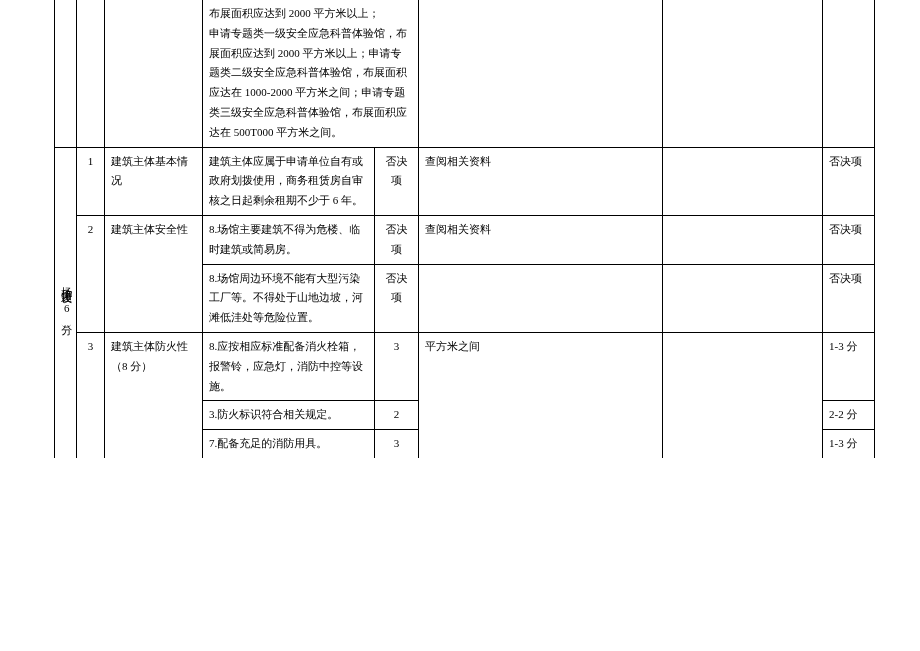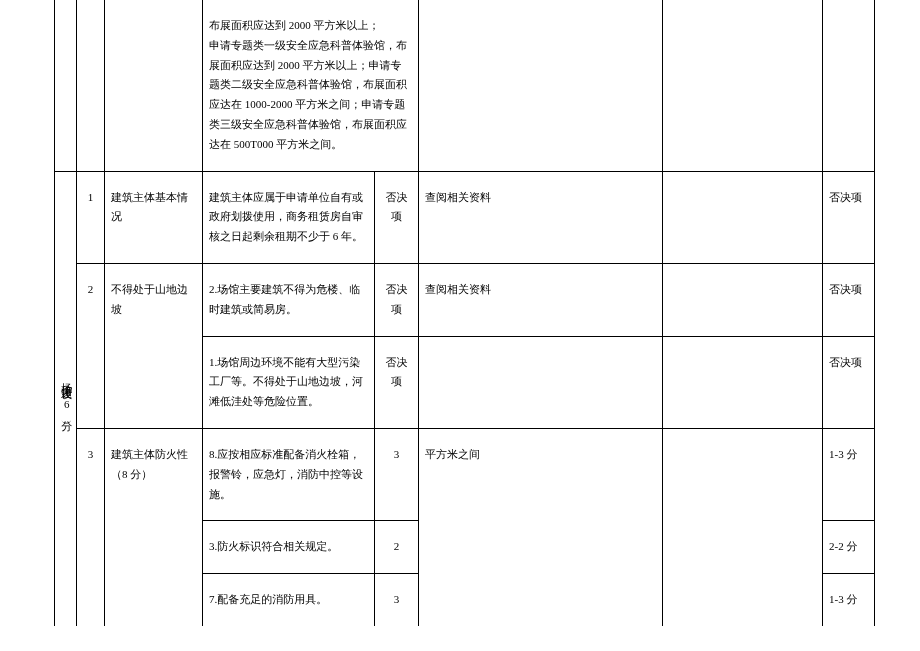--- a/index.html
+++ b/index.html
@@ -18,21 +18,21 @@
       top: 0;
       width: 814px;
     }
     table {
       border-collapse: collapse;
       width: 100%;
       table-layout: fixed;
     }
     td {
       border: 1px solid #000;
-      padding: 16px 6px;
+      padding: 4px 6px;
       vertical-align: top;
       line-height: 1.8;
       font-size: 11px;
     }
     .vcol {
       width: 22px;
       text-align: center;
       vertical-align: middle;
       padding: 2px 1px;
     }
@@ -88,30 +88,30 @@
     <td class="namecol">建筑主体基本情况</td>
     <td class="desccol">建筑主体应属于申请单位自有或政府划拨使用，商务租赁房自审核之日起剩余租期不少于 6 年。</td>
     <td class="scorecol">否决项</td>
     <td class="methodcol">查阅相关资料</td>
     <td class="emptycol"></td>
     <td class="notecol">否决项</td>
   </tr>
 
   <tr>
     <td class="numcol" rowspan="2">2</td>
-    <td class="namecol" rowspan="2">不得处于山地边坡</td>
-    <td class="desccol">2.场馆主要建筑不得为危楼、临时建筑或简易房。</td>
+    <td class="namecol" rowspan="2">建筑主体安全性</td>
+    <td class="desccol">8.场馆主要建筑不得为危楼、临时建筑或简易房。</td>
     <td class="scorecol">否决项</td>
     <td class="methodcol">查阅相关资料</td>
     <td class="emptycol"></td>
     <td class="notecol">否决项</td>
   </tr>
 
   <tr>
-    <td class="desccol">1.场馆周边环境不能有大型污染工厂等。不得处于山地边坡，河滩低洼处等危险位置。</td>
+    <td class="desccol">8.场馆周边环境不能有大型污染工厂等。不得处于山地边坡，河滩低洼处等危险位置。</td>
     <td class="scorecol">否决项</td>
     <td class="methodcol"></td>
     <td class="emptycol"></td>
     <td class="notecol">否决项</td>
   </tr>
 
   <tr>
     <td class="numcol no-bottom" rowspan="3">3</td>
     <td class="namecol no-bottom" rowspan="3">建筑主体防火性（8 分）</td>
     <td class="desccol">8.应按相应标准配备消火栓箱，报警铃，应急灯，消防中控等设施。</td>

